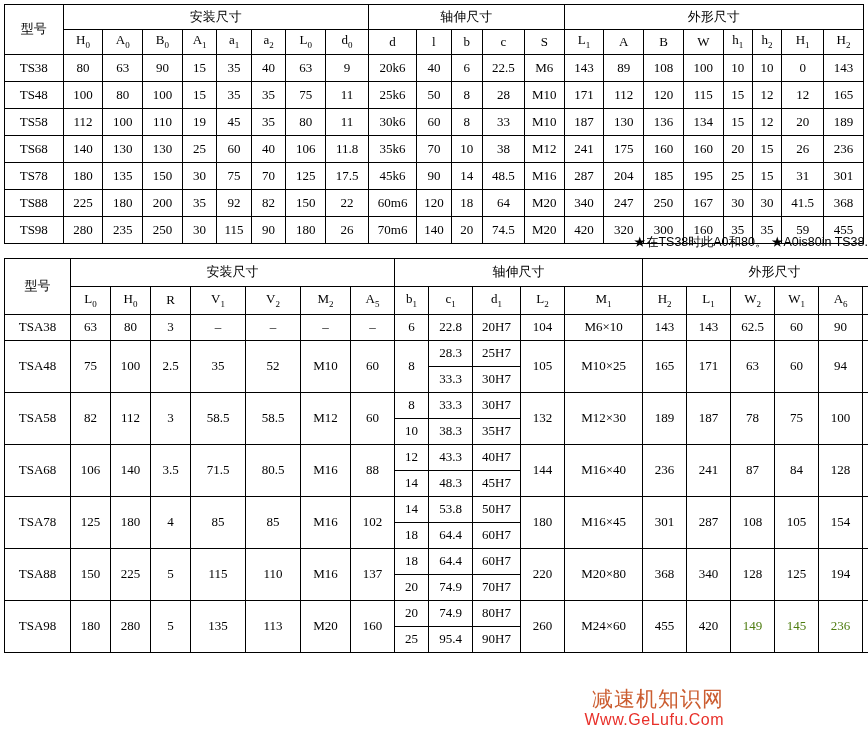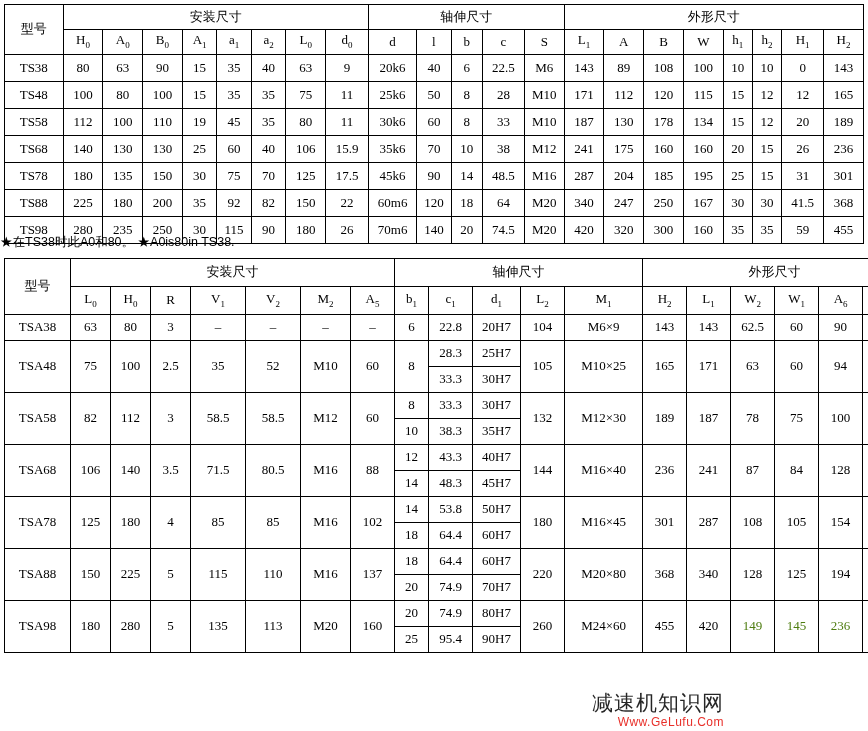--- a/index.html
+++ b/index.html
@@ -45,21 +45,21 @@
     font-size: 14px;
   }
   .grouphdr {
     font-size: 14px;
   }
   .note {
     position: absolute;
     left: 0;
     top: 234px;
     width: 868px;
-    text-align: left;
+    text-align: right;
     font-size: 12.5px;
     font-family: "Liberation Sans", sans-serif;
   }
   .t2 {
     position: absolute;
     left: 4px;
     top: 258px;
     width: 860px;
   }
   .t2 td {
@@ -73,27 +73,27 @@
   .red { color: #4d7c0f; }
   .watermark {
     position: absolute;
     right: 4px;
     bottom: 2px;
     text-align: right;
     pointer-events: none;
   }
   .wm-top {
     font-size: 21px;
-    color: #000000;
+    color: #c2410c;
     font-family: "Liberation Serif", serif;
     letter-spacing: 1px;
     opacity: 0.85;
   }
   .wm-bot {
-    font-size: 12px;
+    font-size: 16px;
     color: #e8302a;
     font-family: "Liberation Sans", sans-serif;
     letter-spacing: 0.5px;
     margin-top: -2px;
   }
 </style>
 </head>
 <body>
 
 <div class="page">
@@ -211,37 +211,37 @@
           <td>35</td>
           <td>80</td>
           <td>11</td>
           <td>30k6</td>
           <td>60</td>
           <td>8</td>
           <td>33</td>
           <td>M10</td>
           <td>187</td>
           <td>130</td>
-          <td>178</td>
+          <td>136</td>
           <td>134</td>
           <td>15</td>
           <td>12</td>
           <td>20</td>
           <td>189</td>
         </tr>
         <tr>
           <td class="model-cell">TS68</td>
           <td>140</td>
           <td>130</td>
           <td>130</td>
           <td>25</td>
           <td>60</td>
           <td>40</td>
           <td>106</td>
-          <td>15.9</td>
+          <td>11.8</td>
           <td>35k6</td>
           <td>70</td>
           <td>10</td>
           <td>38</td>
           <td>M12</td>
           <td>241</td>
           <td>175</td>
           <td>160</td>
           <td>160</td>
           <td>20</td>
@@ -381,21 +381,21 @@
           <td rowspan="1">80</td>
           <td rowspan="1">3</td>
           <td rowspan="1">–</td>
           <td rowspan="1">–</td>
           <td rowspan="1">–</td>
           <td rowspan="1">–</td>
           <td rowspan="1">6</td>
           <td>22.8</td>
           <td>20H7</td>
           <td rowspan="1">104</td>
-          <td rowspan="1">M6×9</td>
+          <td rowspan="1">M6×10</td>
           <td rowspan="1">143</td>
           <td rowspan="1">143</td>
           <td rowspan="1">62.5</td>
           <td rowspan="1">60</td>
           <td rowspan="1">90</td>
           <td rowspan="1">120</td>
         </tr>
         <tr>
           <td rowspan="2" class="model-cell">TSA48</td>
           <td rowspan="2">75</td>

